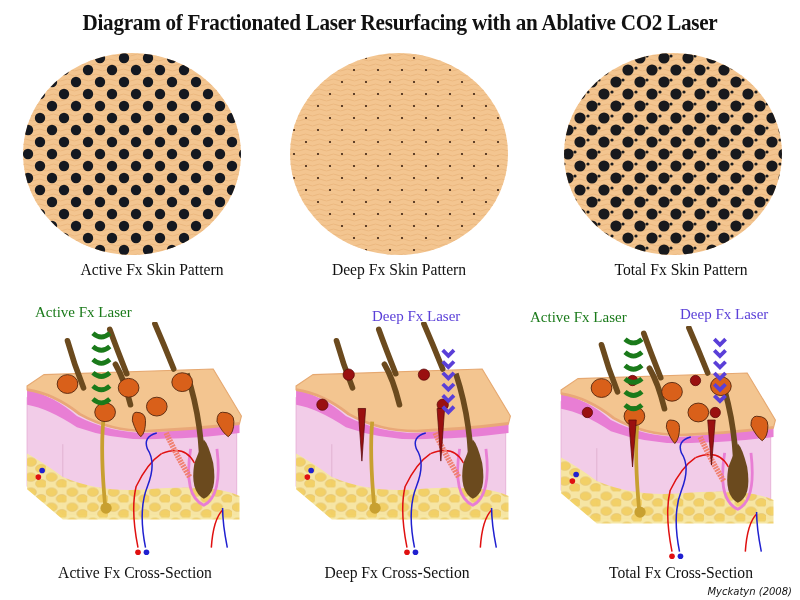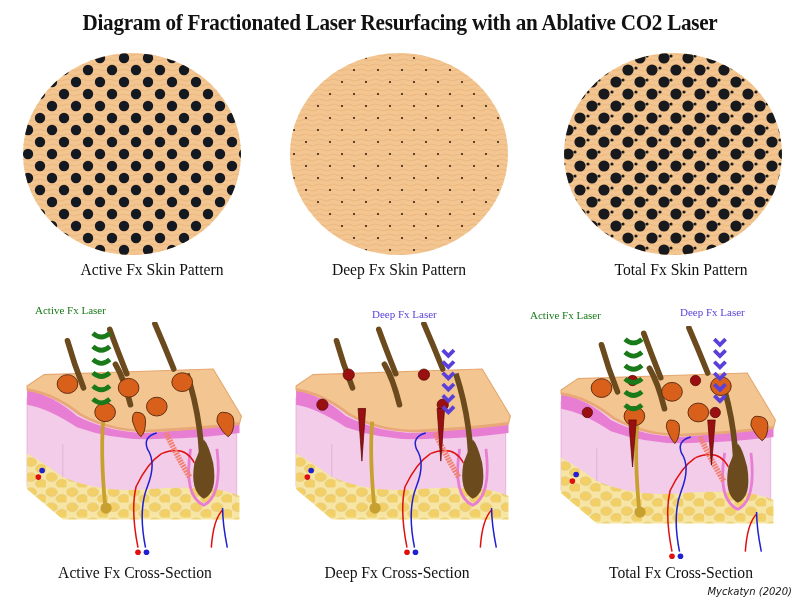--- a/index.html
+++ b/index.html
@@ -1,20 +1,20 @@
 <!DOCTYPE html>
 <html><head>
 <meta charset="utf-8">
 <style>
   html,body{margin:0;padding:0;background:#ffffff;}
   body{width:800px;height:600px;position:relative;overflow:hidden;font-family:"DejaVu Serif","Liberation Serif",serif;}
   .title{position:absolute;left:0;top:10px;width:800px;text-align:center;font-family:"Liberation Serif","DejaVu Serif",serif;font-weight:bold;font-size:23px;color:#111;letter-spacing:-0.3px;transform:scaleX(0.92);}
   .pattern{position:absolute;}
   .plabel{position:absolute;font-family:"Liberation Serif","DejaVu Serif",serif;font-size:17px;color:#111;text-align:center;transform:scaleX(0.92);}
-  .laser{position:absolute;font-family:"Liberation Serif","DejaVu Serif",serif;font-size:11px;}
+  .laser{position:absolute;font-family:"Liberation Serif","DejaVu Serif",serif;font-size:15px;}
   .xsec{position:absolute;}
   .credit{position:absolute;right:8px;bottom:3px;font-family:"DejaVu Sans",sans-serif;font-style:italic;font-size:10px;color:#111;}
 </style>
 </head>
 <body>
 
 <div class="title">Diagram of Fractionated Laser Resurfacing with an Ablative CO2 Laser</div>
 
 <svg class="pattern" style="left:22px;top:52px" width="220" height="205" viewBox="0 0 220 205">
   <defs>
@@ -200,13 +200,13 @@
     <path d="M165 14 L171 20 L177 14"></path>
     <path d="M165 26 L171 32 L177 26"></path>
     <path d="M165 38 L171 44 L177 38"></path>
     <path d="M165 50 L171 56 L177 50"></path>
     <path d="M165 62 L171 68 L177 62"></path>
     <path d="M165 74 L171 80 L177 74"></path>
   </g>
 </svg>
 <div class="plabel" style="left:576px;top:563px;width:210px">Total Fx Cross-Section</div>
 
-<div class="credit">Myckatyn (2020)</div>
+<div class="credit">Myckatyn (2008)</div>
 
 </body></html>

